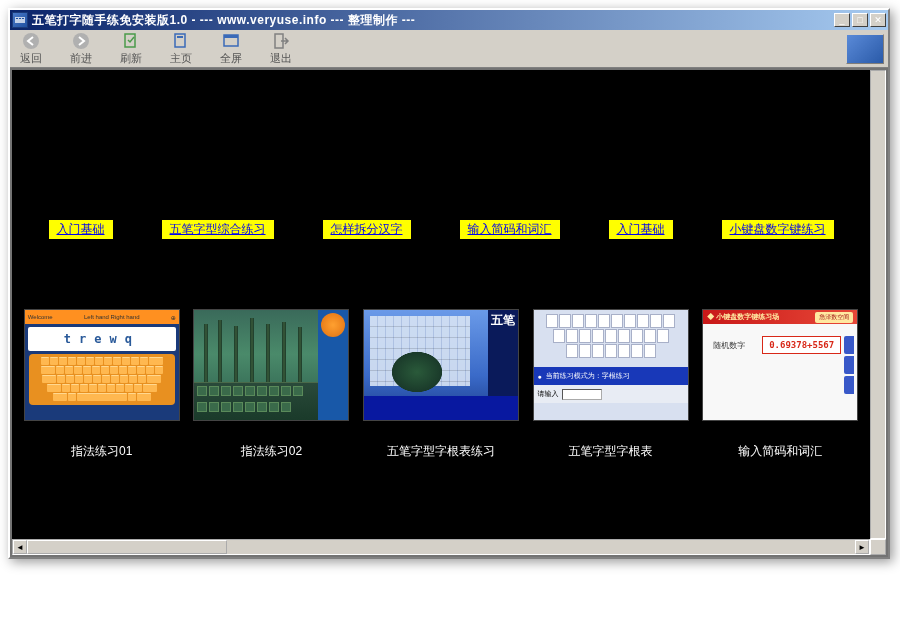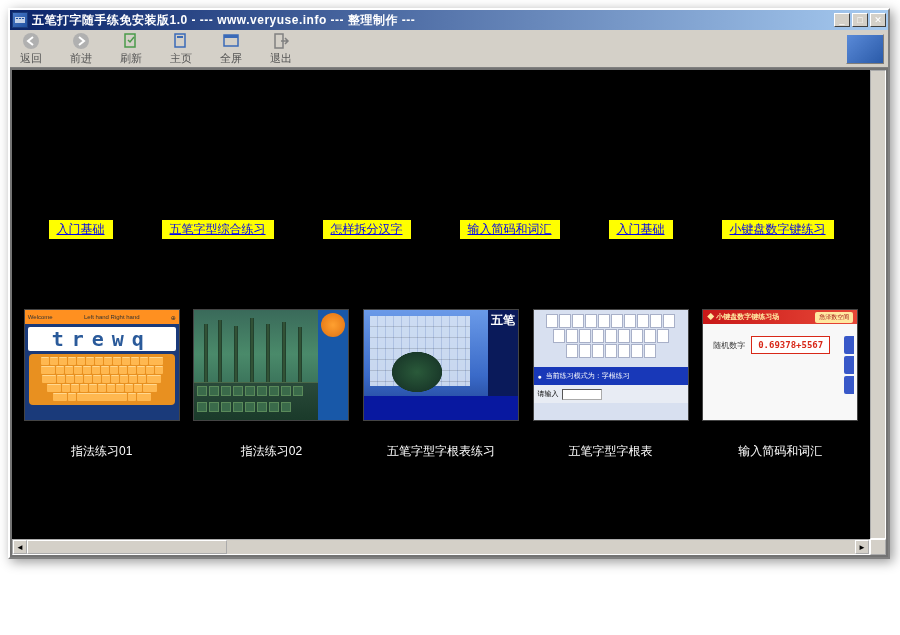--- a/index.html
+++ b/index.html
@@ -24,21 +24,21 @@
 .nav-links { margin-top: 150px; display: flex; justify-content: space-around; padding: 0 12px; }
 .nav-link { background: #ffff00; color: #0000ee; text-decoration: underline; font-size: 12px; padding: 1px 8px; cursor: pointer; white-space: nowrap; }
 .thumbs { margin-top: 70px; display: flex; justify-content: space-around; padding: 0 8px; gap: 6px; }
 .thumb-item { display: flex; flex-direction: column; align-items: center; }
 .thumb-img { width: 156px; height: 112px; border: 1px solid #444; position: relative; cursor: pointer; overflow: hidden; }
 .thumb-caption { color: #fff; font-size: 12px; margin-top: 22px; }
 
 
 .thumb1 { background: #1a3a7a; }
 .thumb1 .topbar { height: 14px; background: #ff9020; display: flex; justify-content: space-between; align-items: center; padding: 0 3px; font-size: 6px; color: #333; }
-.thumb1 .display { height: 24px; background: #fff; margin: 3px; border-radius: 2px; display: flex; align-items: center; justify-content: center; font-family: monospace; font-size: 20px; font-weight: bold; color: #2a5a9a; letter-spacing: 8px; }
+.thumb1 .display { height: 24px; background: #fff; margin: 3px; border-radius: 2px; display: flex; align-items: center; justify-content: center; font-family: monospace; font-size: 12px; font-weight: bold; color: #2a5a9a; letter-spacing: 8px; }
 .thumb1 .kbd { margin: 2px 4px 4px; background: #e89020; border-radius: 4px; padding: 3px 2px; }
 .thumb1 .krow { display: flex; gap: 1px; justify-content: center; margin-bottom: 1px; }
 .thumb1 .key { width: 8px; height: 8px; background: #ffb850; border-radius: 1px; border-top: 1px solid #ffd890; }
 .thumb1 .keyw { width: 14px; }
 .thumb1 .keyxw { width: 50px; }
 
 
 .thumb2 { background: linear-gradient(to bottom, #3a6a5a 0%, #4a8a6a 40%, #2a5a4a 100%); position: relative; }
 .thumb2 .trees { position: absolute; inset: 0; }
 .thumb2 .tree { position: absolute; width: 4px; background: linear-gradient(to right, #1a3a2a, #3a5a3a, #1a3a2a); bottom: 38px; }
@@ -64,21 +64,21 @@
 .thumb4 .bluebar { height: 18px; background: #1838b8; margin-top: 4px; display: flex; align-items: center; padding: 0 4px; font-size: 7px; color: #fff; gap: 4px; }
 .thumb4 .inputrow { height: 18px; background: #e8ecf4; display: flex; align-items: center; padding: 0 4px; gap: 3px; font-size: 7px; }
 .thumb4 .inp { width: 40px; height: 11px; background: #fff; border: 1px inset #aaa; }
 
 
 .thumb5 { background: #f8f8f8; }
 .thumb5 .header5 { height: 14px; background: linear-gradient(to right, #c81818, #e84838); display: flex; align-items: center; padding: 0 4px; justify-content: space-between; }
 .thumb5 .header5-text { font-size: 7px; color: #ffe8a0; font-weight: bold; }
 .thumb5 .badge { background: #ffe8a0; color: #a01010; font-size: 6px; padding: 1px 4px; border-radius: 2px; }
 .thumb5 .body5 { padding: 12px 8px; }
-.thumb5 .row5 { display: flex; align-items: center; gap: 6px; margin-bottom: 26px; font-size: 8px; }
+.thumb5 .row5 { display: flex; align-items: center; gap: 17px; margin-bottom: 26px; font-size: 8px; }
 .thumb5 .lbl5 { color: #333; width: 34px; text-align: right; }
 .thumb5 .val5 { border: 1px solid #c0c0c0; padding: 3px 6px; font-family: monospace; font-size: 9px; font-weight: bold; background: #fff; min-width: 78px; }
 .thumb5 .val5.red { color: #d82818; border-color: #d82818; }
 .thumb5 .val5.pink { background: #ffe8f0; }
 .thumb5 .tabs5 { position: absolute; right: 3px; top: 26px; display: flex; flex-direction: column; gap: 2px; }
 .thumb5 .tab5 { width: 10px; height: 18px; background: #3858c8; border-radius: 2px 0 0 2px; }
 .corner { position: absolute; bottom: 2px; right: 2px; width: 16px; height: 16px; background: #d4d0c8; border: 1px outset #fff; }
 </style>
 </head>
 <body>

